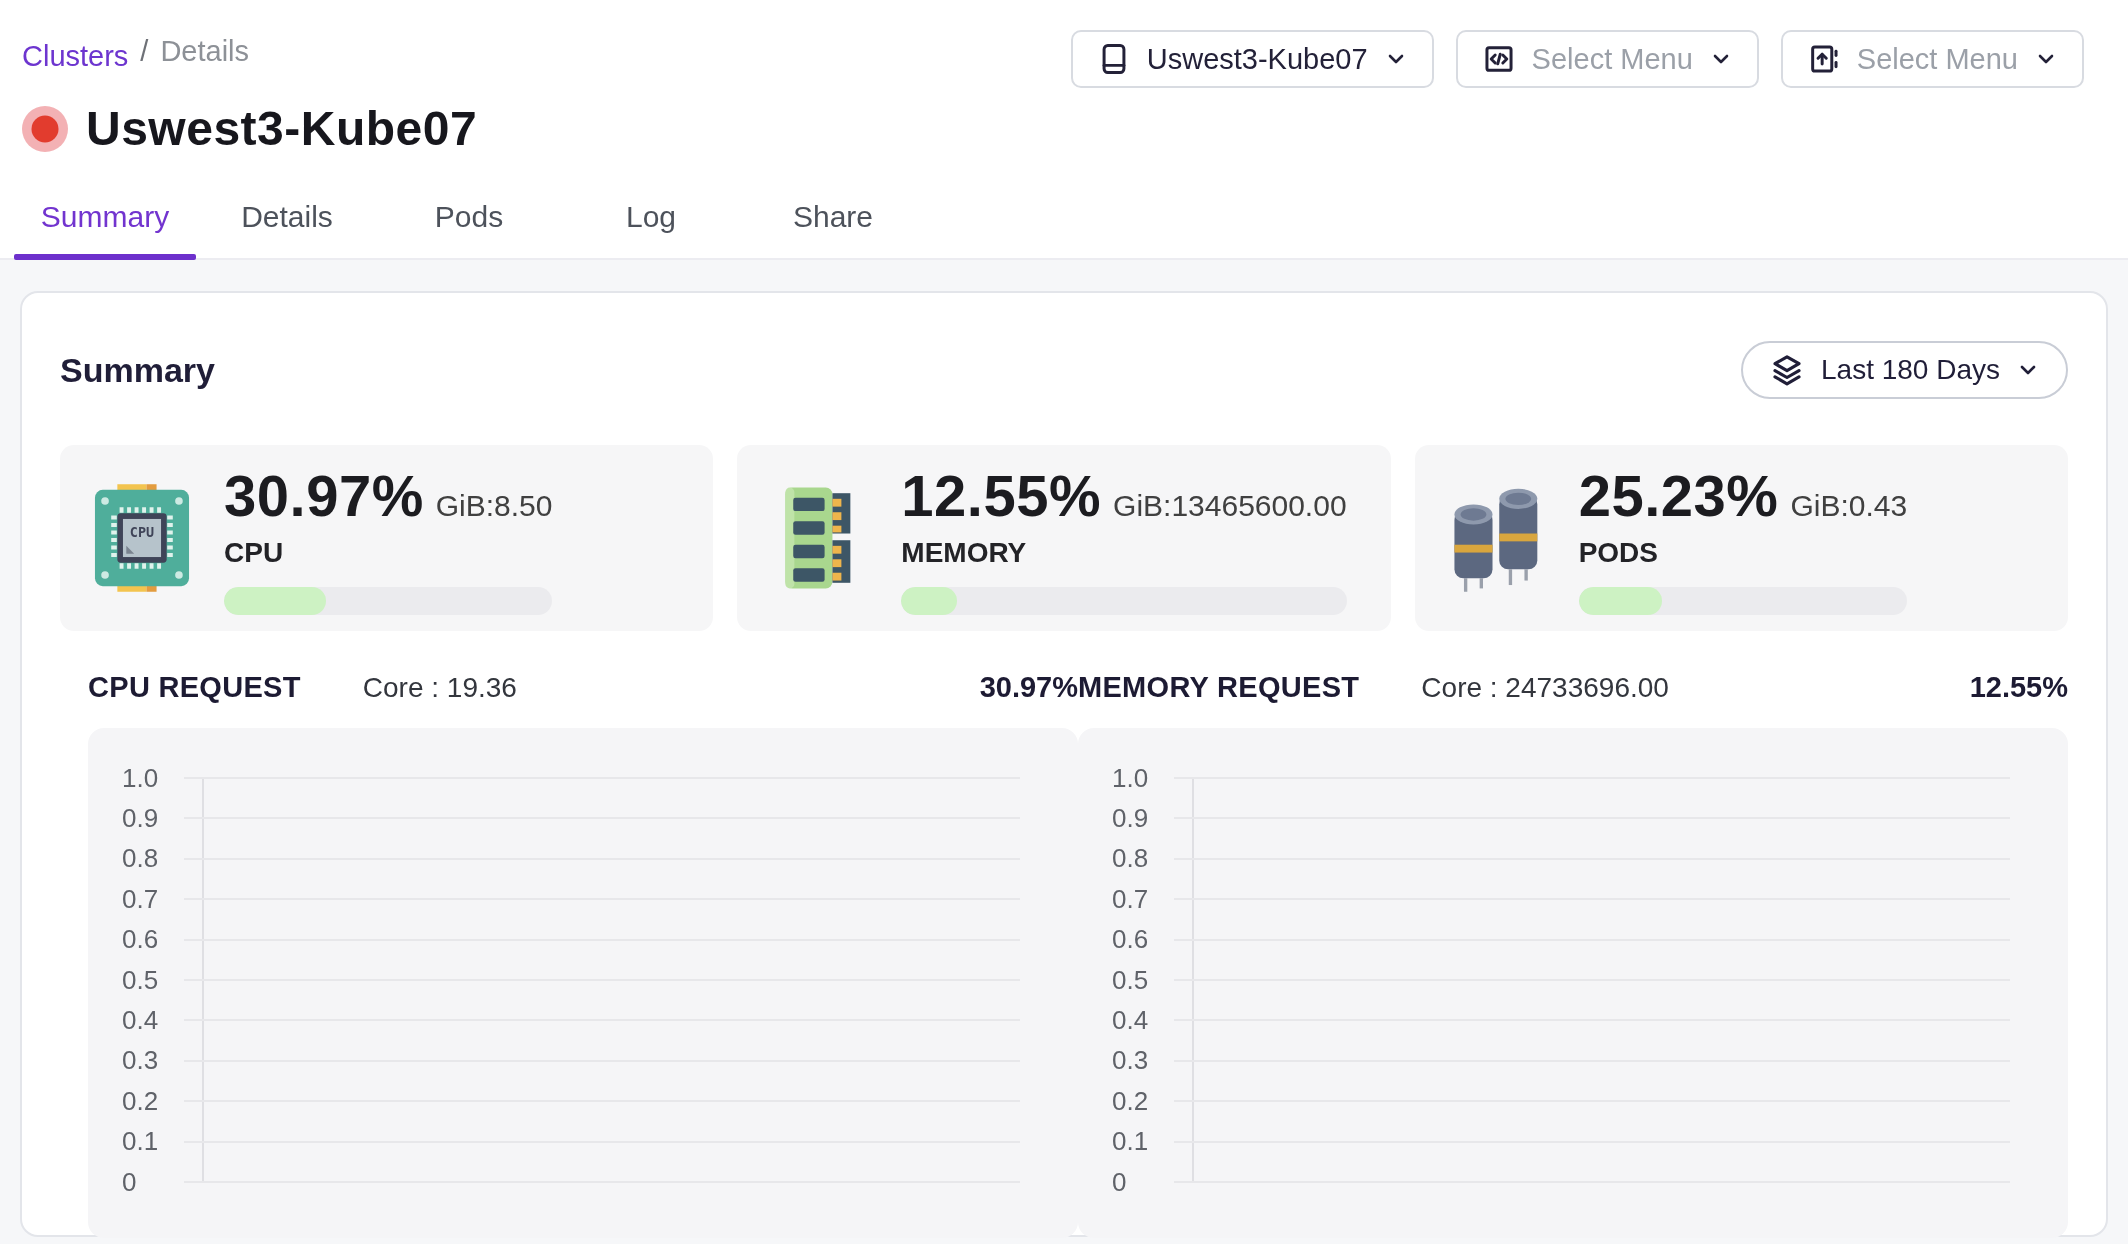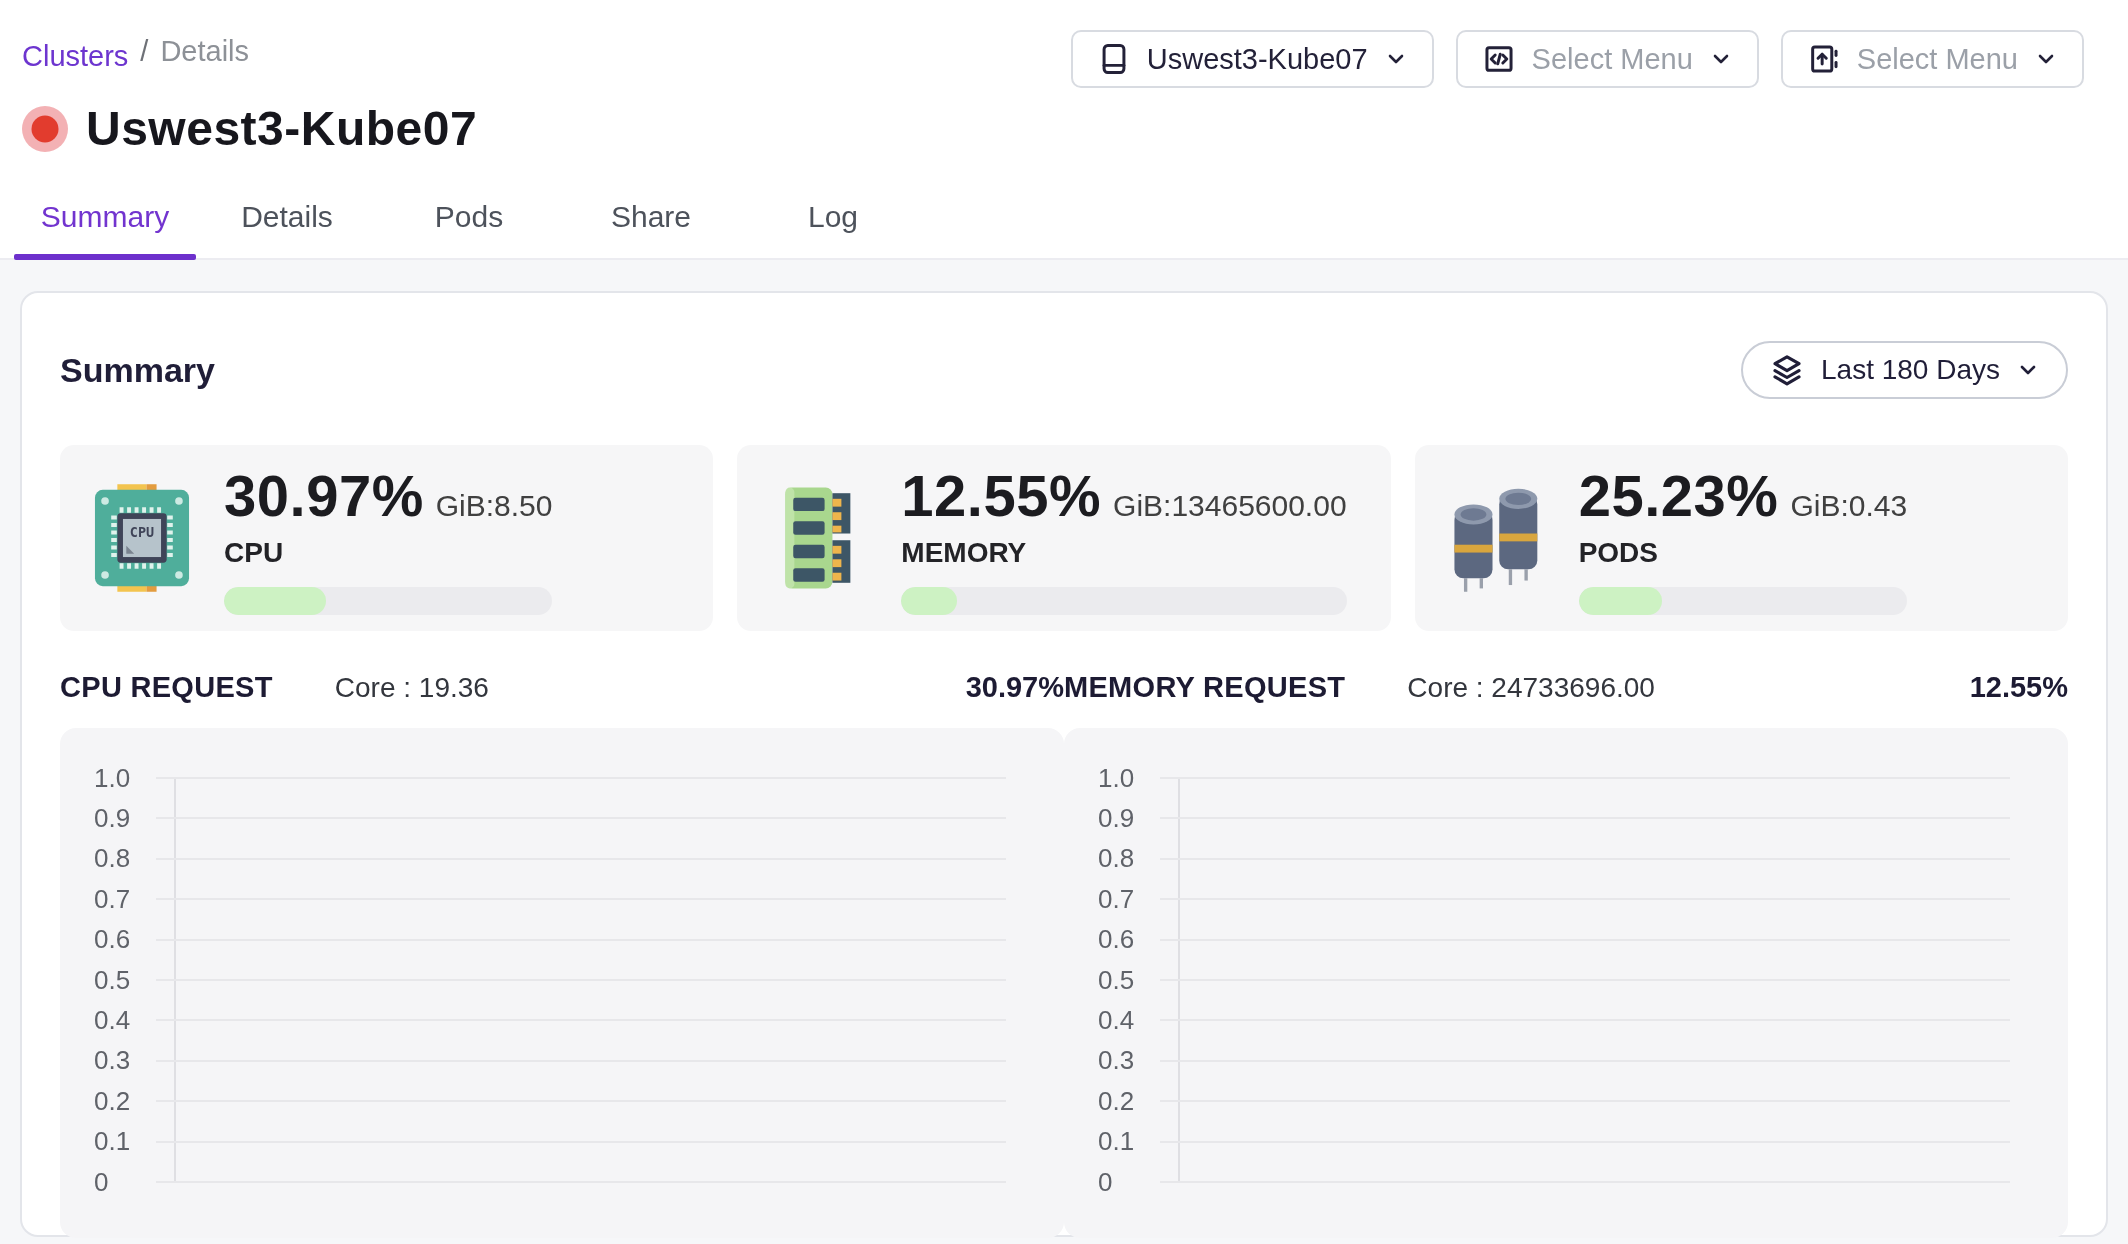--- a/index.html
+++ b/index.html
@@ -57,21 +57,21 @@
   .stat-body { display:inline-flex; flex-direction:column; align-items:stretch; }
   .stat-top { display:flex; align-items:baseline; gap:12px; white-space:nowrap; }
   .stat-percent { font-size:58px; font-weight:700; color:#1c1c20; letter-spacing:.5px; }
   .stat-unit { font-size:30px; color:#404040; }
   .stat-label { font-size:28px; font-weight:700; color:#232327; margin-top:8px; }
   .progress-track { margin-top:18px; height:28px; min-width:280px; width:100%;
     background:#ebebee; border-radius:14px; overflow:hidden; }
   .progress-fill { height:100%; background:#cdf2c3; border-radius:14px; }
 
   
-  .charts { display:grid; grid-template-columns:1fr 1fr; margin-top:40px; }
+  .charts { display:grid; grid-template-columns:1fr 1fr; margin-top:40px;margin-left:28px; }
   .chart-head { display:flex; align-items:baseline; }
   .chart-title { font-size:29px; font-weight:700; color:#1d1b33; letter-spacing:.3px; }
   .chart-sub { font-size:28px; color:#33363d; margin-left:62px; }
   .chart-value { font-size:29px; font-weight:700; color:#1d1b33; margin-left:auto; }
   .chart-panel { margin-top:24px; background:#f5f5f7; border-radius:16px; height:510px; position:relative; }
   .plot-inner { position:absolute; left:34px; right:58px; top:50px; bottom:56px; }
   .tick { position:absolute; left:0; right:0; height:0; display:flex; align-items:center; }
   .tick-label { width:62px; flex:0 0 auto; padding-right:18px;
     font-size:26px; color:#5f6269; }
   .tick-line { flex:1; height:2px; background:#e7e7ea; }
@@ -135,22 +135,22 @@
     <div class="title-row">
       <span class="status-dot"></span>
       <span class="page-title">Uswest3-Kube07</span>
     </div>
   </div>
 
   <div class="tabs">
     <div class="tab active">Summary</div>
     <div class="tab">Details</div>
     <div class="tab">Pods</div>
+    <div class="tab">Log</div>
     <div class="tab">Share</div>
-    <div class="tab">Log</div>
   </div>
 
   <div class="content">
     <div class="main-card">
 
       <div class="summary-head">
         <div class="summary-title">Summary</div>
         <div class="filters">
 
           <div class="filter-btn">

